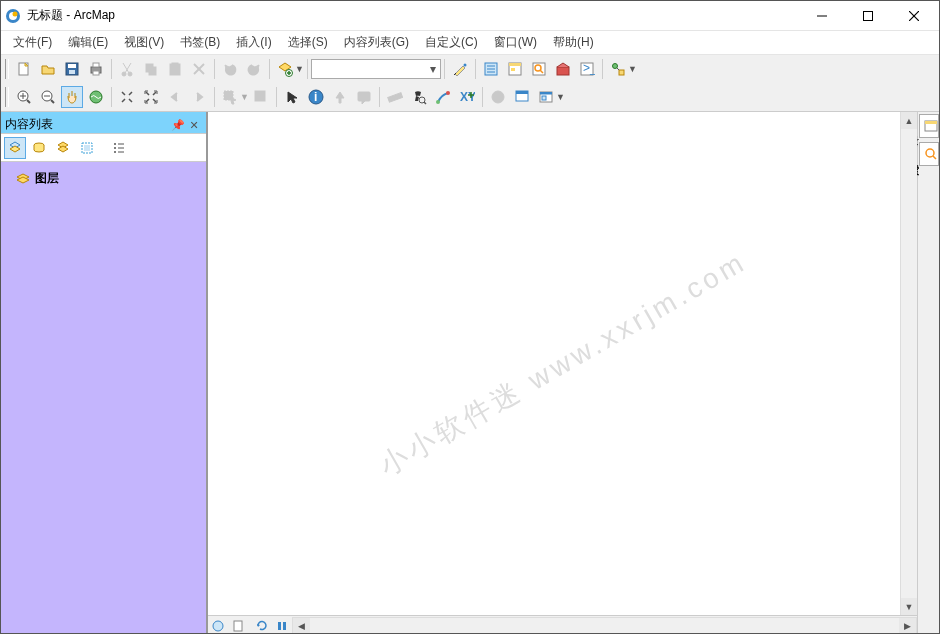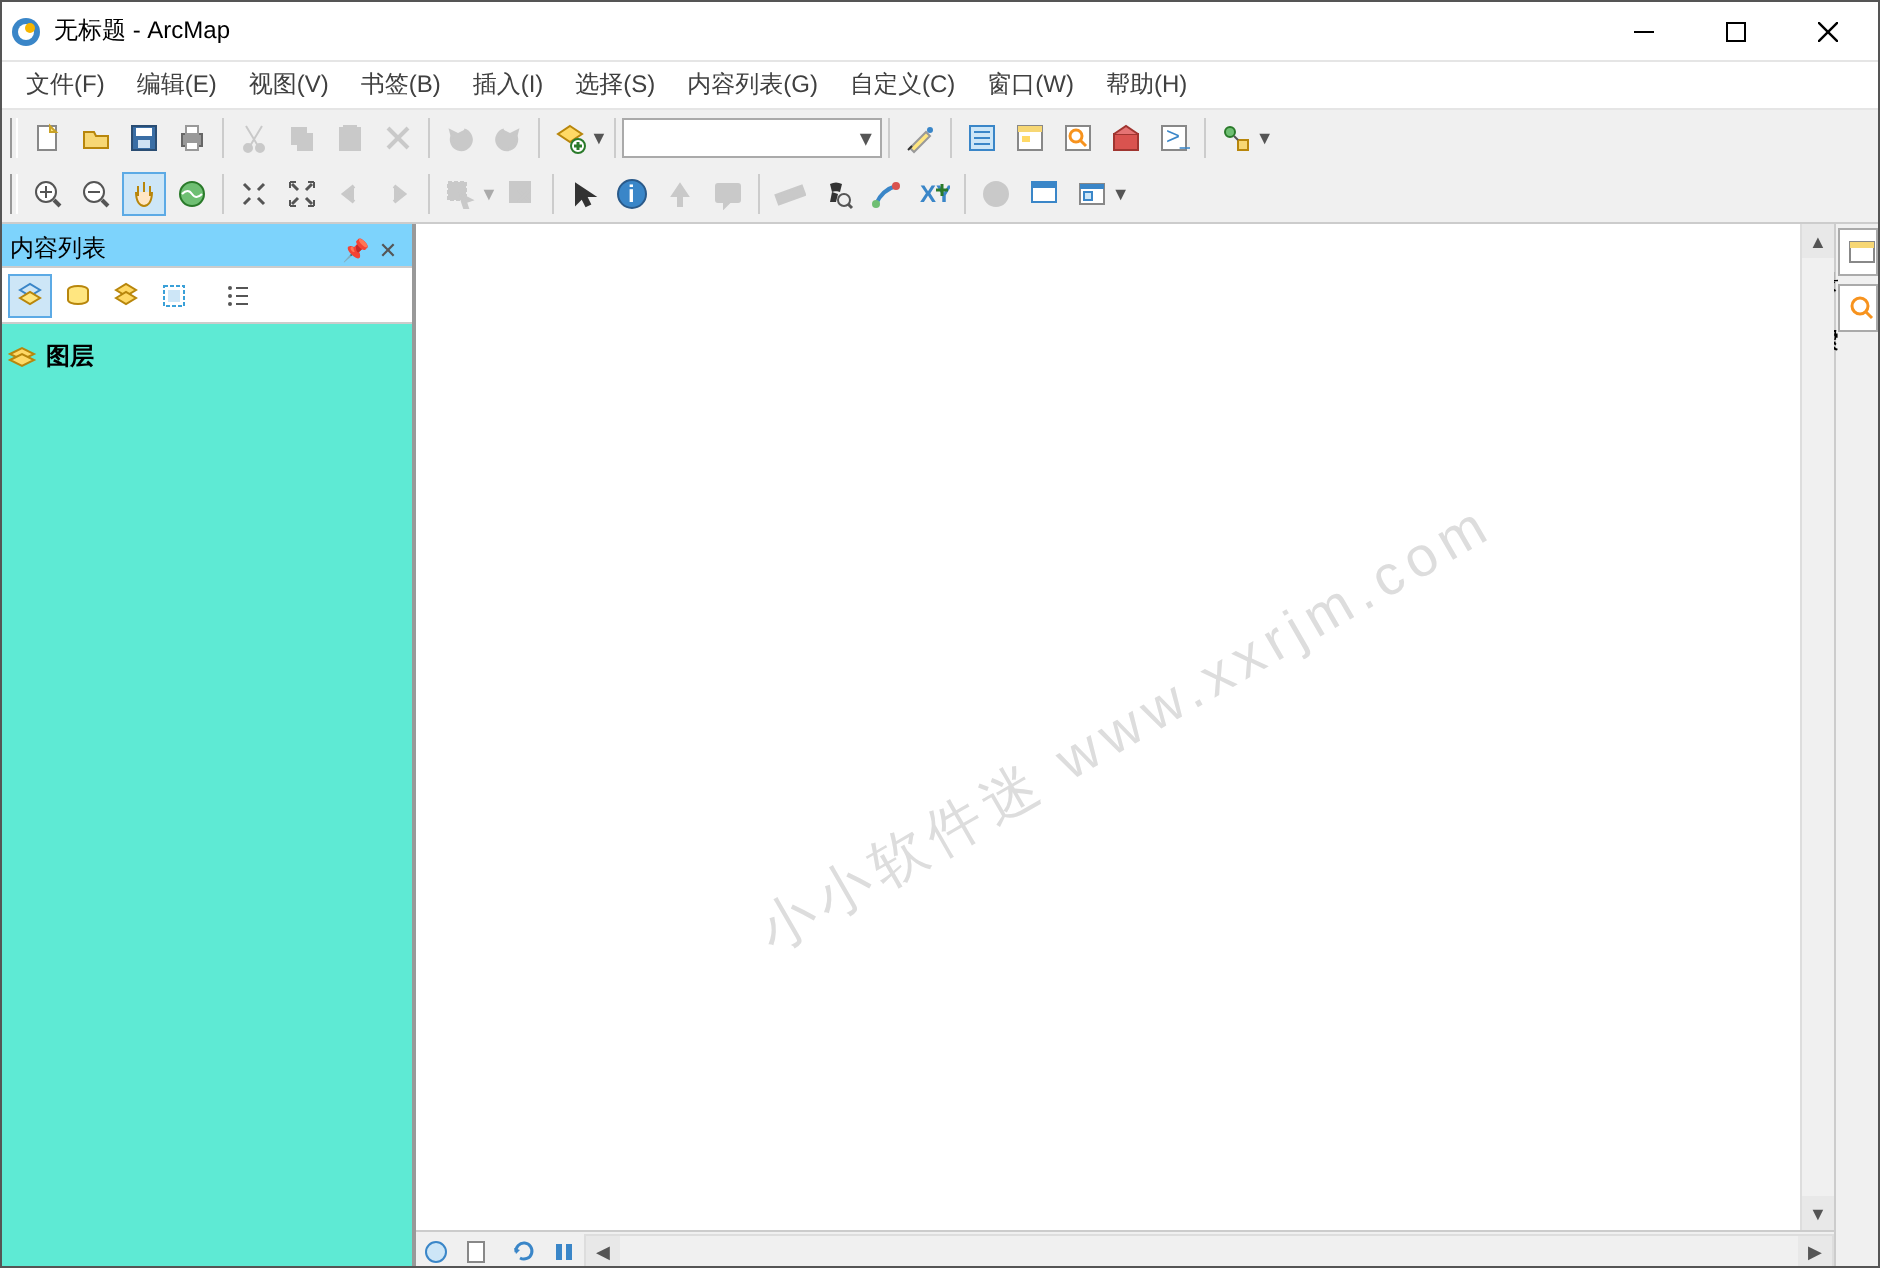--- a/index.html
+++ b/index.html
@@ -31,21 +31,21 @@
 
 
 .work { display: flex; height: 523px; }
 .toc { width: 206px; border-right: 1px solid #999; display: flex; flex-direction: column; background: #f5f5f5; }
 .toc-hdr { height: 22px; background: #7dd3fc; border-bottom: 1px solid #ccc; display: flex; align-items: flex-end; padding: 0 4px; }
 .toc-hdr .ttl { flex: 1; color: #000; }
 .toc-hdr .pin, .toc-hdr .cls { width: 16px; height: 16px; display: flex; align-items: center; justify-content: center; font-size: 11px; color: #555; }
 .toc-btnrow { height: 28px; background: #fff; border-bottom: 1px solid #ccc; display: flex; align-items: center; padding: 0 3px; gap: 2px; }
 .toc-btn { width: 22px; height: 22px; border: 1px solid transparent; display: flex; align-items: center; justify-content: center; }
 .toc-btn.sel { border-color: #5caae5; background: #cde6f7; }
-.toc-tree { flex: 1; background: #5eead4; padding: 6px 0; }
+.toc-tree { flex: 1; background: #c4b5fd; padding: 6px 12px; }
 .tree-node { display: flex; align-items: center; gap: 4px; padding: 2px 2px; }
 .tree-node .lbl { font-weight: bold; }
 
 .mapwrap { flex: 1; display: flex; flex-direction: column; border-left: 1px solid #999; }
 .mapcanvas { flex: 1; background: #fff; position: relative; overflow: hidden; }
 .watermark { position: absolute; left: 50%; top: 50%; transform: translate(-50%,-50%) rotate(-30deg); color: #ddd; font-size: 28px; letter-spacing: 4px; white-space: nowrap; user-select: none; }
 .vscroll { position: absolute; right: 0; top: 0; width: 17px; height: 100%; background: #f0f0f0; border-left: 1px solid #ddd; }
 .vscroll .up, .vscroll .dn { height: 17px; background: #e8e8e8; display:flex; align-items:center; justify-content:center; font-size:9px; color:#555;}
 .vscroll .dn { position:absolute; bottom:0; width:100%;}
 .mapfoot { height: 20px; display: flex; align-items: center; border-top: 1px solid #ccc; background: #f0f0f0; }

